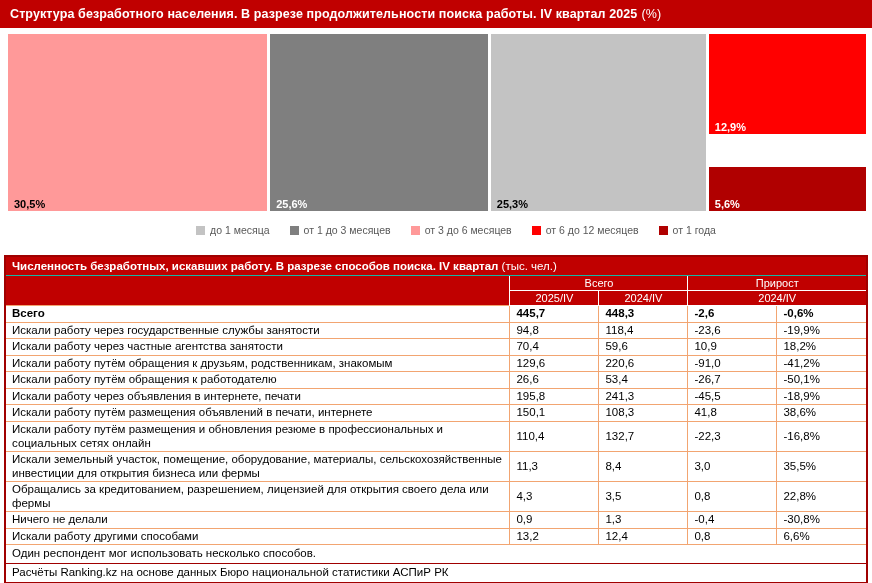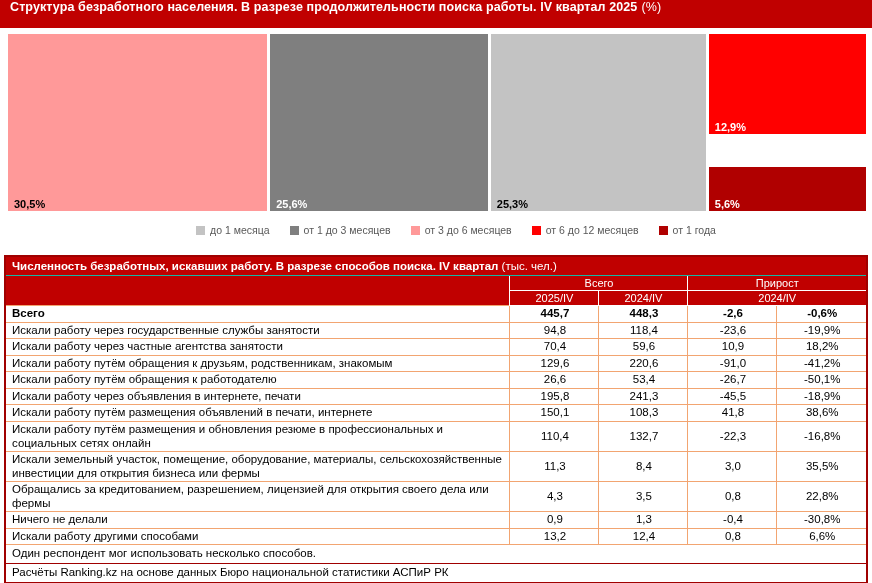--- a/index.html
+++ b/index.html
@@ -2,21 +2,21 @@
 <html lang="ru"><head>
 <meta charset="utf-8">
 <style>
   * { box-sizing: border-box; margin: 0; padding: 0; }
   body { background: #fff; font-family: "Liberation Sans", sans-serif; }
   .page { width: 872px; height: 583px; background: #fff; overflow: hidden; position: relative; }
 
   
   .chart-title-bar {
     height: 28px; background: #C00000; color: #fff;
-    display: flex; align-items: flex-start; padding: 0 10px;
+    display: flex; align-items: center; padding: 0 10px;
     font-size: 12.5px; font-weight: bold; letter-spacing: .1px;
   }
   .chart-title-bar .suffix { font-weight: normal; margin-left: 4px; }
 
   .treemap {
     display: flex; gap: 3px;
     margin: 6px 6px 0 8px; height: 177px; background: #fff;
   }
   .tm-cell { position: relative; }
   .tm-label {
@@ -56,21 +56,21 @@
   tr.tt td .suffix { font-weight: normal; }
 
   tr.th td {
     background: #C00000; color: #fff; text-align: center;
     padding: 1px 2px; font-size: 11px; border: 1px solid #ffffff;
   }
   tr.th td.corner { border: none; border-right: 1px solid #ffffff; }
   tr.th td:last-child { border-right: none; }
 
   tr.body td { border: 1px solid #F2A571; padding: 1px 5px 1px 6px; line-height: 1.18; }
-  tr.body td.num { text-align: center; white-space: nowrap; padding-right: 5px; }
+  tr.body td.num { text-align: left; white-space: nowrap; padding-right: 5px; }
   tr.body td:first-child { border-left: none; }
   tr.body td:last-child  { border-right: none; }
   tr.bold-row td { font-weight: bold; }
 
   tr.fn td {
     padding: 2px 6px; border: none; line-height: 1.2;
   }
   tr.fn1 td { border-top: 1px solid #F2A571; border-bottom: 1.5px solid #A00000; }
 </style>
 </head>

